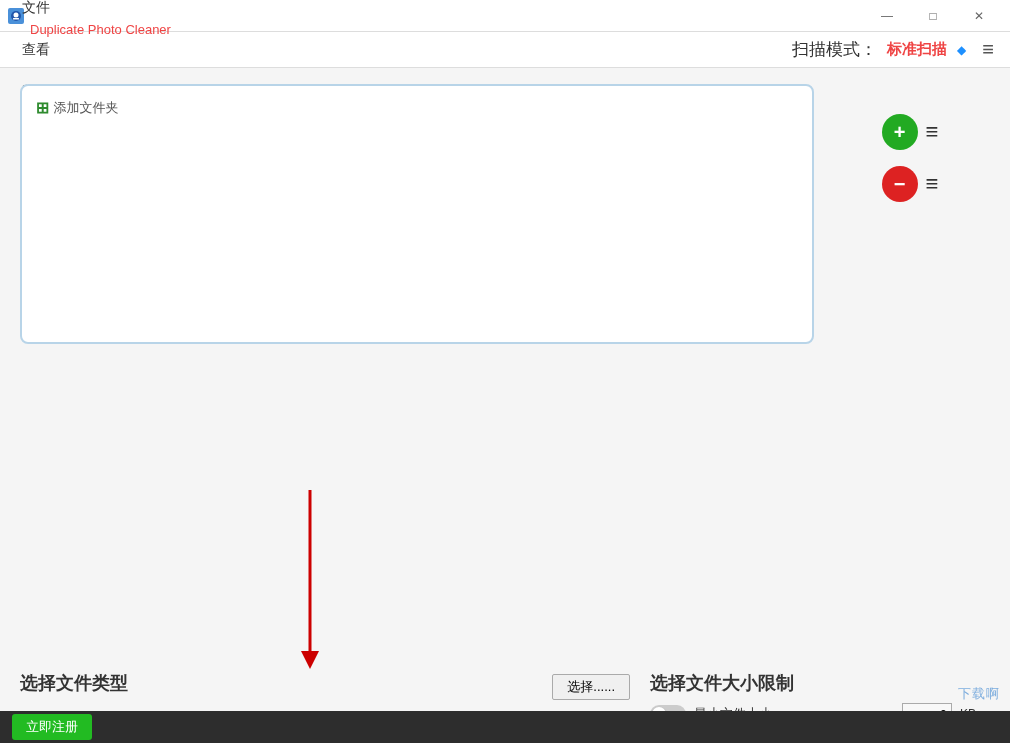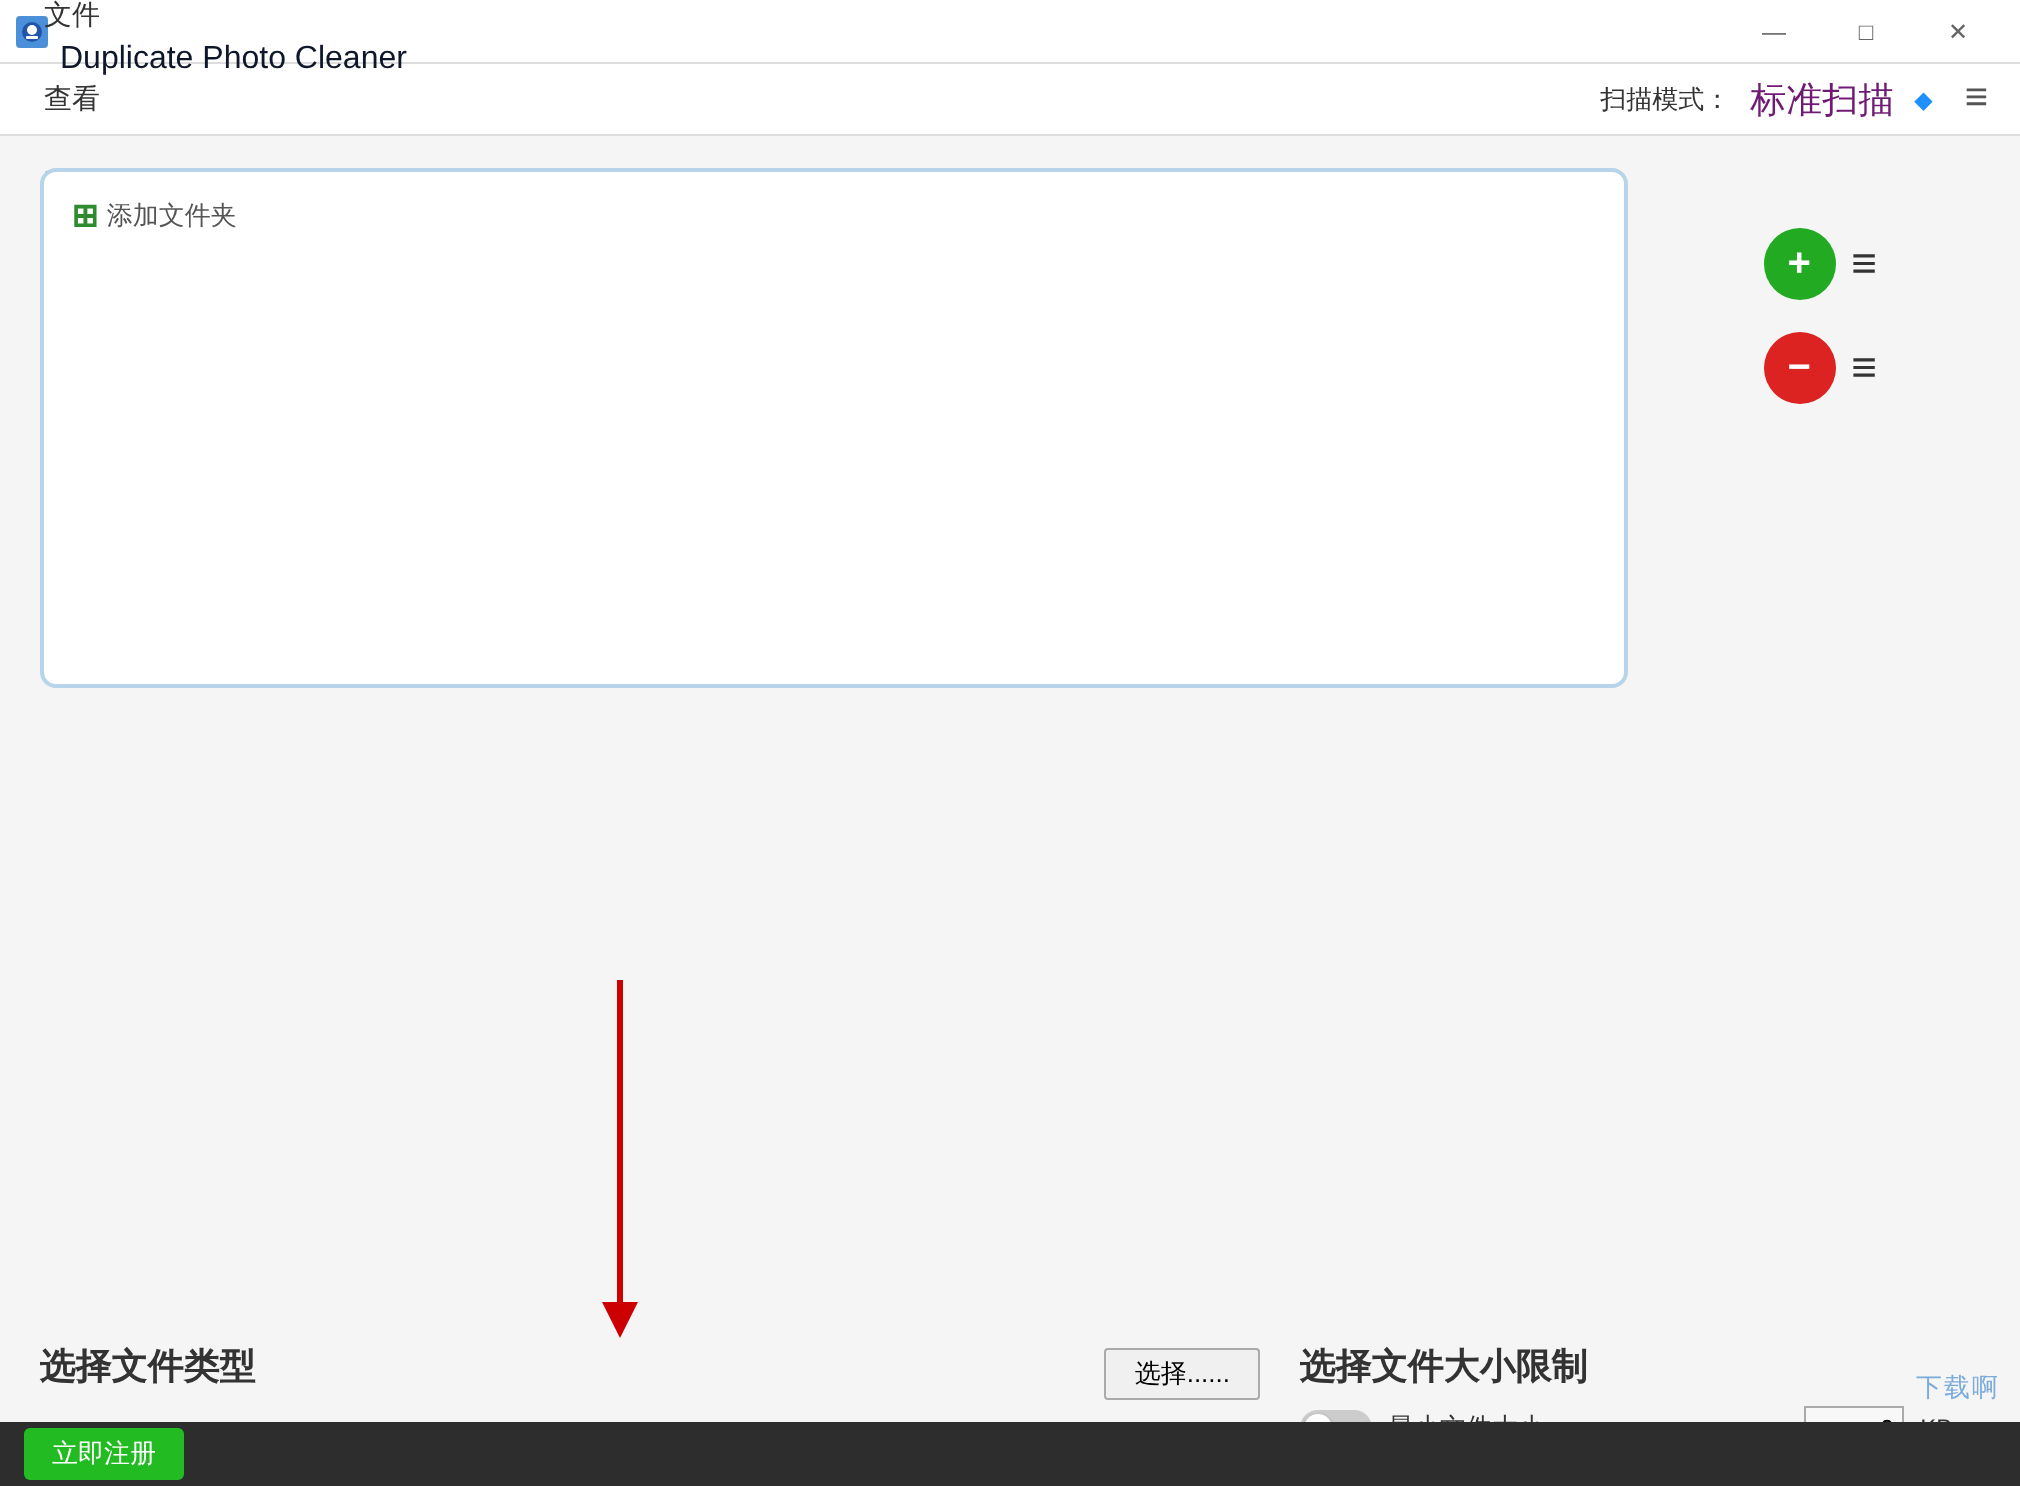--- a/index.html
+++ b/index.html
@@ -33,22 +33,22 @@
       height: 16px;
       background: #4a90d9;
       border-radius: 2px;
       display: flex;
       align-items: center;
       justify-content: center;
       font-size: 10px;
       color: white;
     }
     .title-bar-title {
-      font-size: 16px;
-      color: #0f172a;
+      font-size: 13px;
+      color: #ef4444;
       margin-top: 28px;
     }
     .title-bar-controls {
       display: flex;
       gap: 0;
     }
     .title-btn {
       width: 46px;
       height: 32px;
       border: none;
@@ -83,27 +83,27 @@
       color: #333;
       cursor: pointer;
       border-radius: 3px;
     }
     .menu-right {
       display: flex;
       align-items: center;
       gap: 10px;
     }
     .scan-mode-label {
-      font-size: 13px;
+      font-size: 17px;
       color: #333;
     }
     .scan-mode-value {
-      font-size: 18px;
-      color: #701a75;
-      font-weight: normal;
+      font-size: 15px;
+      color: #ef4444;
+      font-weight: bold;
     }
     .scan-mode-arrow {
       color: #1e90ff;
       font-size: 12px;
     }
     .hamburger-btn {
       font-size: 20px;
       color: #555;
       cursor: pointer;
       padding: 0 6px;

